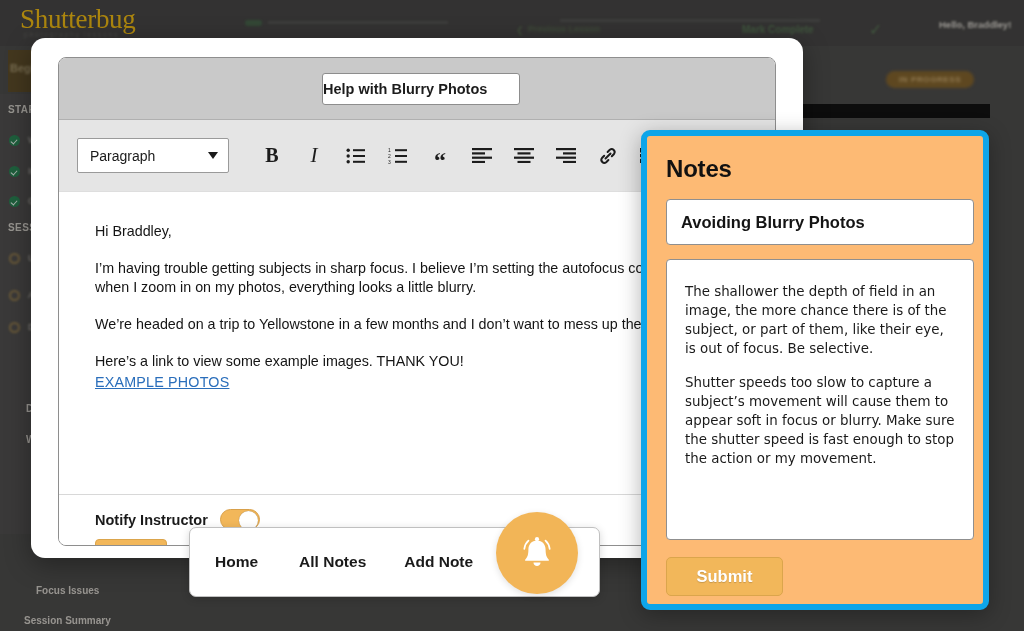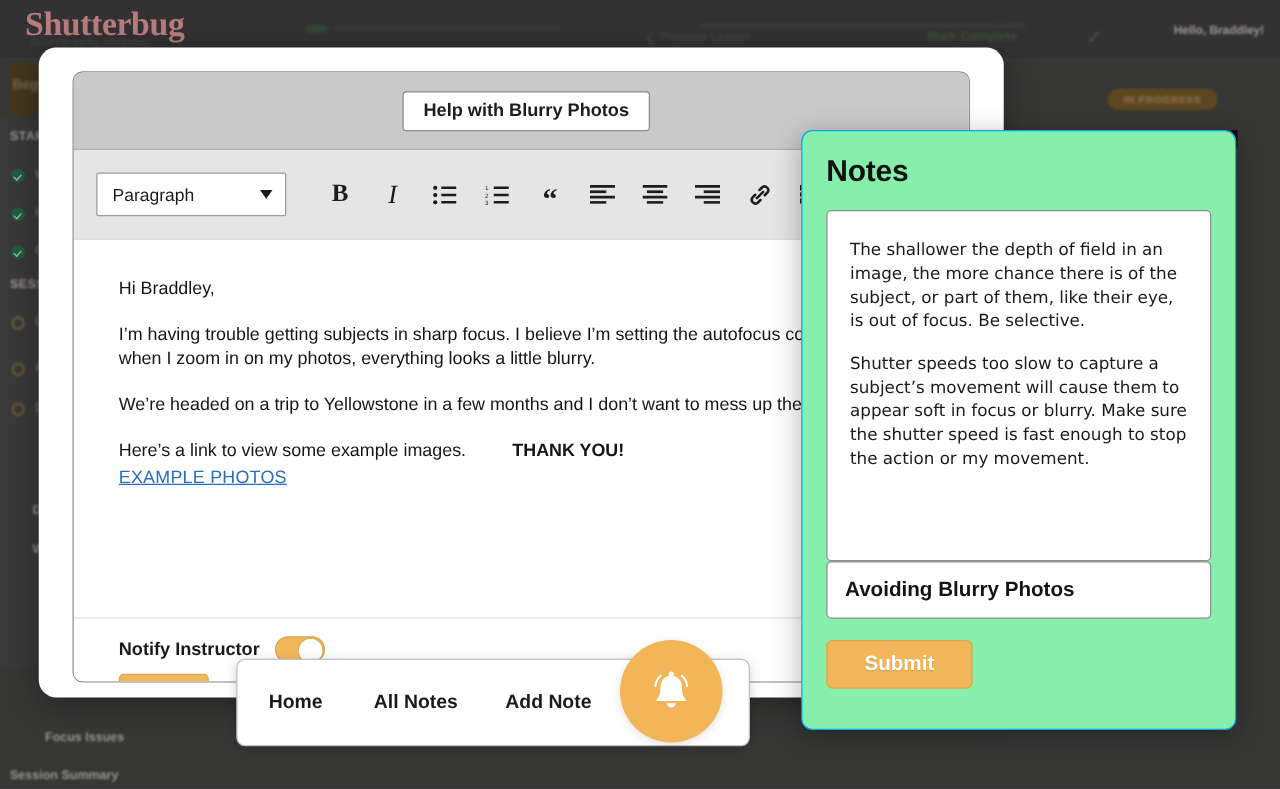--- a/index.html
+++ b/index.html
@@ -23,25 +23,24 @@
   #bg-topbar {
     position: absolute;
     left: 0; top: 0;
     width: 1024px; height: 46px;
     background: #3d3c3b;
   }
 
   #bg-logo {
     position: absolute;
     left: 20px; top: 4px;
-    color: #fca5a5;
+    color: #eab308;
     font-size: 27px;
     font-family: "Liberation Serif", serif;
     letter-spacing: -0.3px;
-    font-weight: bold;
   }
   #bg-logo-sub {
     position: absolute;
     left: 24px; top: 31px;
     color: #5a5856;
     font-size: 7px;
     letter-spacing: 1.6px;
     filter: blur(1.1px);
   }
 
@@ -244,21 +243,21 @@
     position: absolute;
     left: 263px; top: 15px;
     width: 198px; height: 32px;
     background: #ffffff;
     border: 1px solid #8d8d8d;
     border-radius: 3px;
     font-family: "Liberation Sans", sans-serif;
     font-size: 14.5px;
     font-weight: bold;
     color: #1c1c1c;
-    text-align: center;
+    text-align: left;
     line-height: 30px;
     outline: none;
   }
 
   #editor-toolbar {
     position: relative;
     height: 72px;
     background: #e5e5e5;
     border-bottom: 1px solid #dedede;
     display: flex;
@@ -307,21 +306,21 @@
     border-bottom: 1px solid #d8d8d8;
     overflow: hidden;
   }
   #editor-body p {
     font-size: 14.3px;
     color: #141414;
     line-height: 1.28;
     margin-bottom: 19px;
     white-space: nowrap;
   }
-  #editor-body .bold { font-weight: bold; margin-left: 33px; }
+  #editor-body .bold { font-weight: normal; }
   #editor-link {
     font-size: 14.3px;
     color: #2a6ebb;
     text-decoration: underline;
     letter-spacing: 0.2px;
   }
 
   #compose-footer {
     position: relative;
     height: 64px;
@@ -399,24 +398,24 @@
     background: #f2b557;
     display: flex;
     align-items: center;
     justify-content: center;
     box-shadow: 0 2px 7px rgba(0,0,0,0.12);
   }
 
   
   #notes-panel {
     position: absolute;
-    left: 641px; top: 104px;
+    left: 641px; top: 130px;
     width: 348px; height: 480px;
-    background: #86efac;
-    border: 1px solid #0ea5e9;
+    background: #fdba74;
+    border: 6px solid #0ea5e9;
     border-radius: 9px;
     box-shadow: 0 5px 22px rgba(0,0,0,0.30);
     padding: 19px;
   }
   #notes-title {
     font-size: 24px;
     font-weight: bold;
     color: #111111;
     letter-spacing: -0.2px;
     margin-bottom: 16px;
@@ -511,21 +510,21 @@
 
   <div class="bg-ring-ic" style="top:290px"></div>
   <div class="bg-side-item" style="top:289px">Aperture</div>
 
   <div class="bg-ring-ic" style="top:322px"></div>
   <div class="bg-side-item" style="top:321px">Depth of Field</div>
 
   <div class="bg-bottom-item" style="left:26px; top:403px">Depth of Field</div>
   <div class="bg-bottom-item" style="left:26px; top:434px">Workflow</div>
   <div class="bg-bottom-item" style="left:36px; top:585px">Focus Issues</div>
-  <div class="bg-bottom-item" style="left:8px; top:615px">Session Summary</div>
+  <div class="bg-bottom-item" style="left:24px; top:615px">Session Summary</div>
 
   <div id="bg-dim"></div>
 </div>
 
 <div id="device-frame"></div>
 
 <div id="compose-window">
 
   <div id="compose-titlebar">
     <div id="compose-subject" placeholder="Subject">Help with Blurry Photos</div>
@@ -646,21 +645,21 @@
     <path d="M18.5 31.6 h7 c0 2 -1.6 3.4 -3.5 3.4 c-1.9 0 -3.5 -1.4 -3.5 -3.4 z" fill="#ffffff"></path>
     <circle cx="22" cy="8.2" r="2.1" fill="#ffffff"></circle>
     <path d="M9.3 17.8 a13 13 0 0 1 4.2 -8.2" stroke="#ffffff" stroke-width="1.7" fill="none" stroke-linecap="round"></path>
     <path d="M34.7 17.8 a13 13 0 0 0 -4.2 -8.2" stroke="#ffffff" stroke-width="1.7" fill="none" stroke-linecap="round"></path>
   </svg>
 </div>
 
 <div id="notes-panel">
   <div id="notes-title">Notes</div>
 
+  <div id="note-title-field" placeholder="Note title">Avoiding Blurry Photos</div>
+
   <div id="note-body-field">
     <p>The shallower the depth of field in an image, the more chance there is of the subject, or part of them, like their eye, is out of focus. Be selective.</p>
     <p>Shutter speeds too slow to capture a subject’s movement will cause them to appear soft in focus or blurry. Make sure the shutter speed is fast enough to stop the action or my movement.</p>
   </div>
 
-  <div id="note-title-field" placeholder="Note title">Avoiding Blurry Photos</div>
-
   <div id="submit-button">Submit</div>
 </div>
 
 </body></html>

